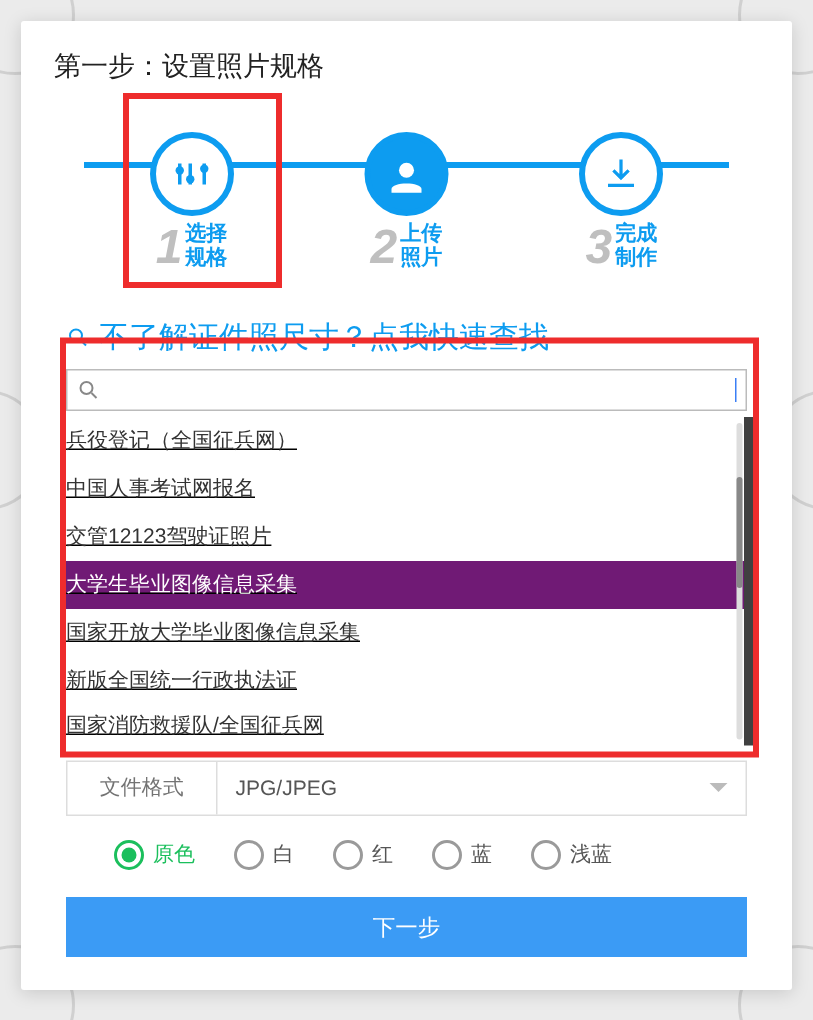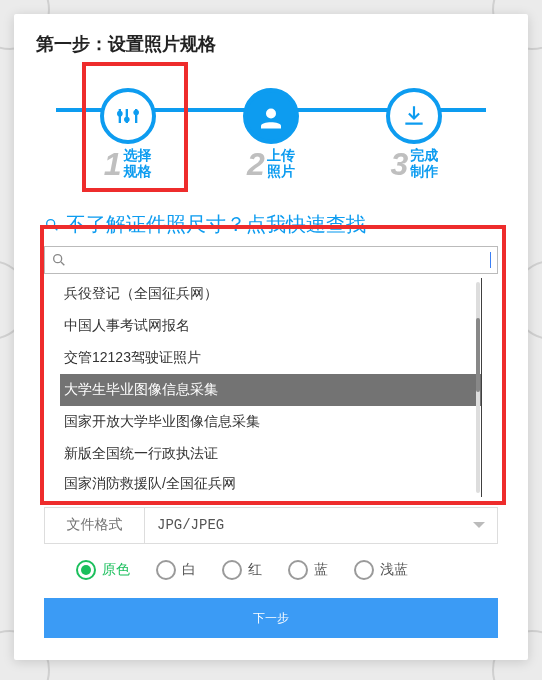--- a/index.html
+++ b/index.html
@@ -31,21 +31,21 @@
     top: 14px; left: 14px; right: 14px; bottom: 20px;
     background: #fff;
     border-radius: 2px;
     box-shadow: 0 2px 12px rgba(0,0,0,0.15);
     padding: 18px 22px 22px 22px;
     display: flex;
     flex-direction: column;
   }
   .title {
     font-size: 18px;
-    font-weight: bold;
+    font-weight: normal;
     color: #222;
     margin-bottom: 18px;
   }
 
   .steps {
     position: relative;
     height: 120px;
     display: flex;
     justify-content: space-around;
     align-items: center;
@@ -137,22 +137,23 @@
     font-size: 14px;
   }
   .mag-icon {
     width: 16px; height: 16px;
     stroke: #888; fill: none; stroke-width: 2;
   }
   .search-hint .mag-icon { stroke: #0d9cf0; }
 
   .dropdown {
     position: relative;
-    margin: 0 24px;
-    border-right: 1px solid #404040;
+    margin: 0 4px;
+    border-right: 6px solid #404040;
+    text-decoration: underline;
   }
   .dropdown .scrollbar {
     position: absolute;
     right: 1px; top: 4px; bottom: 4px;
     width: 4px;
     background: #ddd;
     border-radius: 2px;
   }
   .dropdown .thumb {
     position: absolute;
@@ -161,21 +162,21 @@
   }
   .dd-item {
     font-size: 14px;
     color: #333;
     padding: 7px 4px;
     cursor: pointer;
     white-space: nowrap;
     overflow: hidden;
   }
   .dd-item.selected {
-    background: #737373;
+    background: #701a75;
     color: #fff;
   }
   .dd-item.cut { line-height: 0.9; }
 
   .format-row {
     display: flex;
     align-items: center;
     height: 38px;
     margin: 10px 8px 16px 8px;
     border: 1px solid #ddd;
@@ -190,21 +191,20 @@
     display: flex; align-items:center; justify-content:center;
   }
   .format-value {
     flex: 1;
     padding: 0 12px;
     color: #555;
     font-size: 14px;
     display: flex;
     align-items:center;
     justify-content: space-between;
-    font-family: Liberation Mono, monospace;
   }
   .chev {
     width: 0; height: 0;
     border-left: 6px solid transparent;
     border-right: 6px solid transparent;
     border-top: 6px solid #bbb;
   }
 
   .colors {
     display: flex;
@@ -233,21 +233,21 @@
     border-radius: 50%;
   }
   .color-label { font-size: 14px; color: #555; }
   .color-opt.sel .color-label { color: #1bbf5c; }
 
   .next-btn {
     margin: 0 8px;
     height: 40px;
     background: #3b9bf5;
     color: #fff;
-    font-size: 12px;
+    font-size: 15px;
     border: none;
     cursor: pointer;
     display:flex; align-items:center; justify-content:center;
   }
 </style>
 </head>
 <body>
 
 <div class="bg-deco tl"></div>
 <div class="bg-deco tr"></div>

